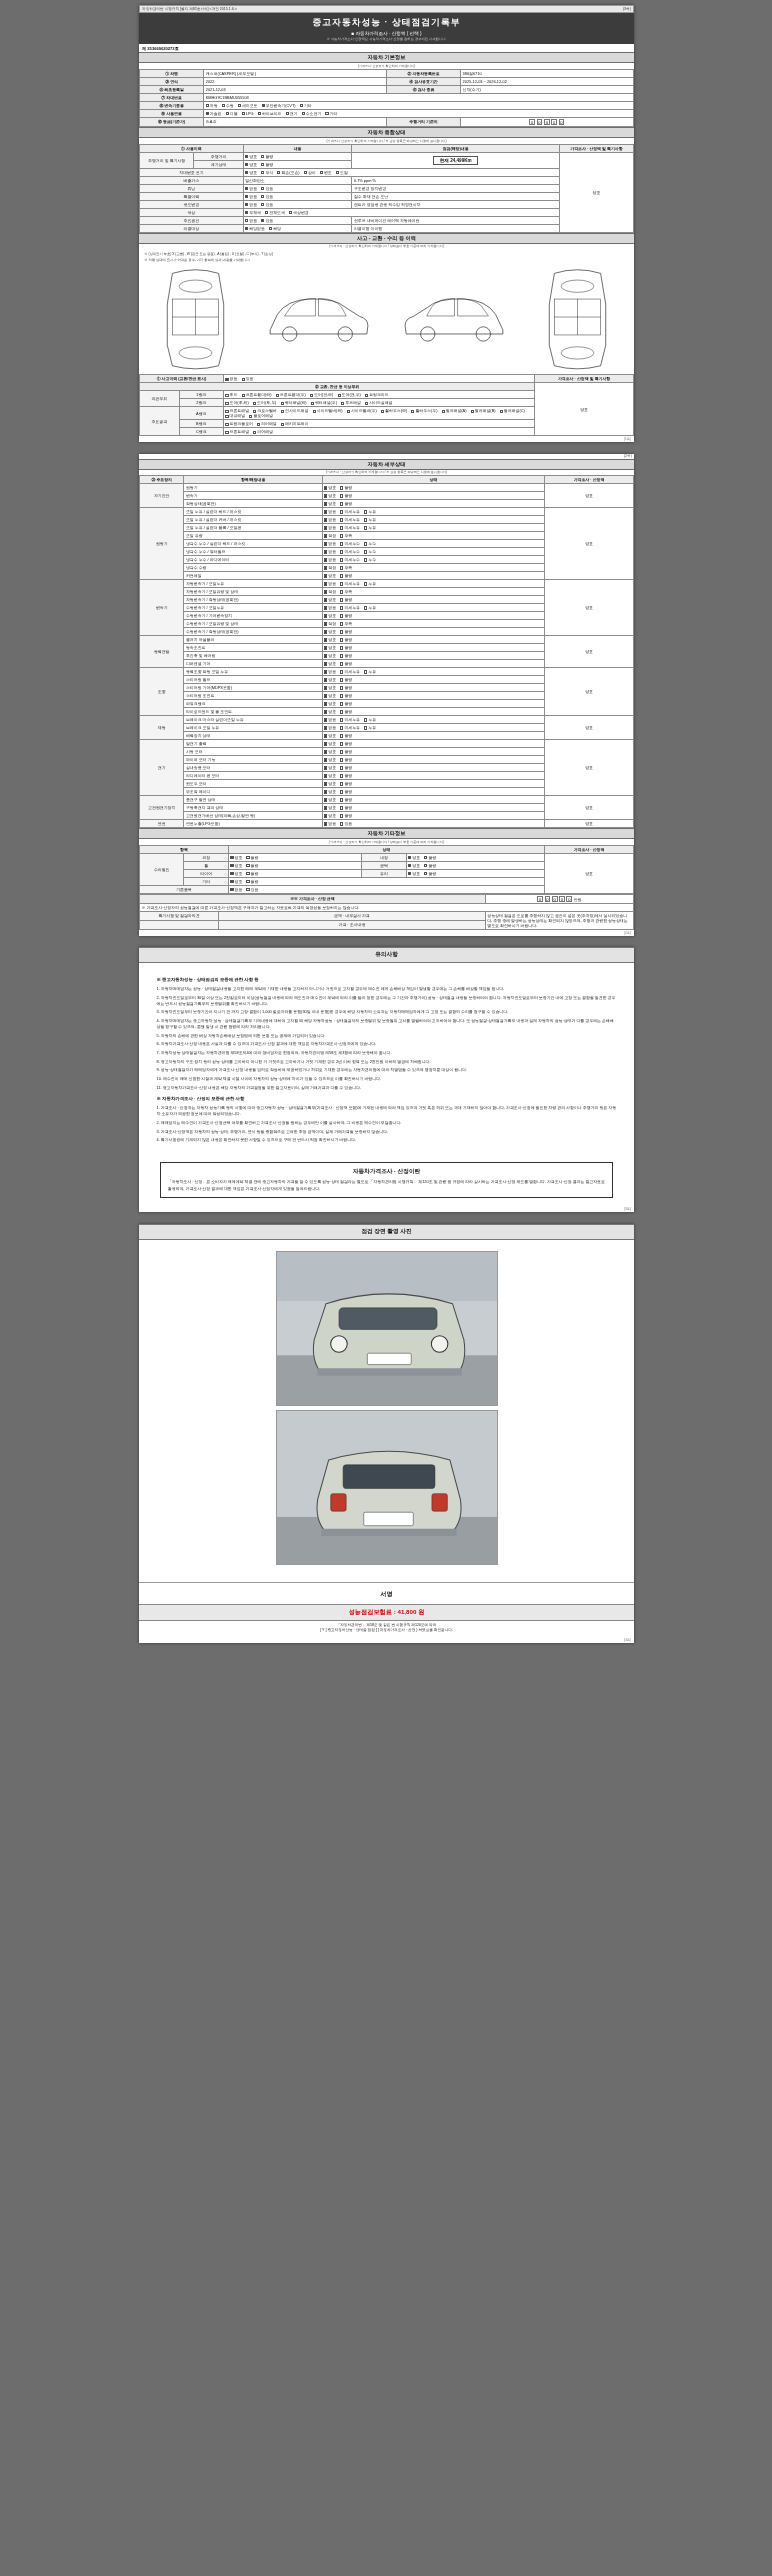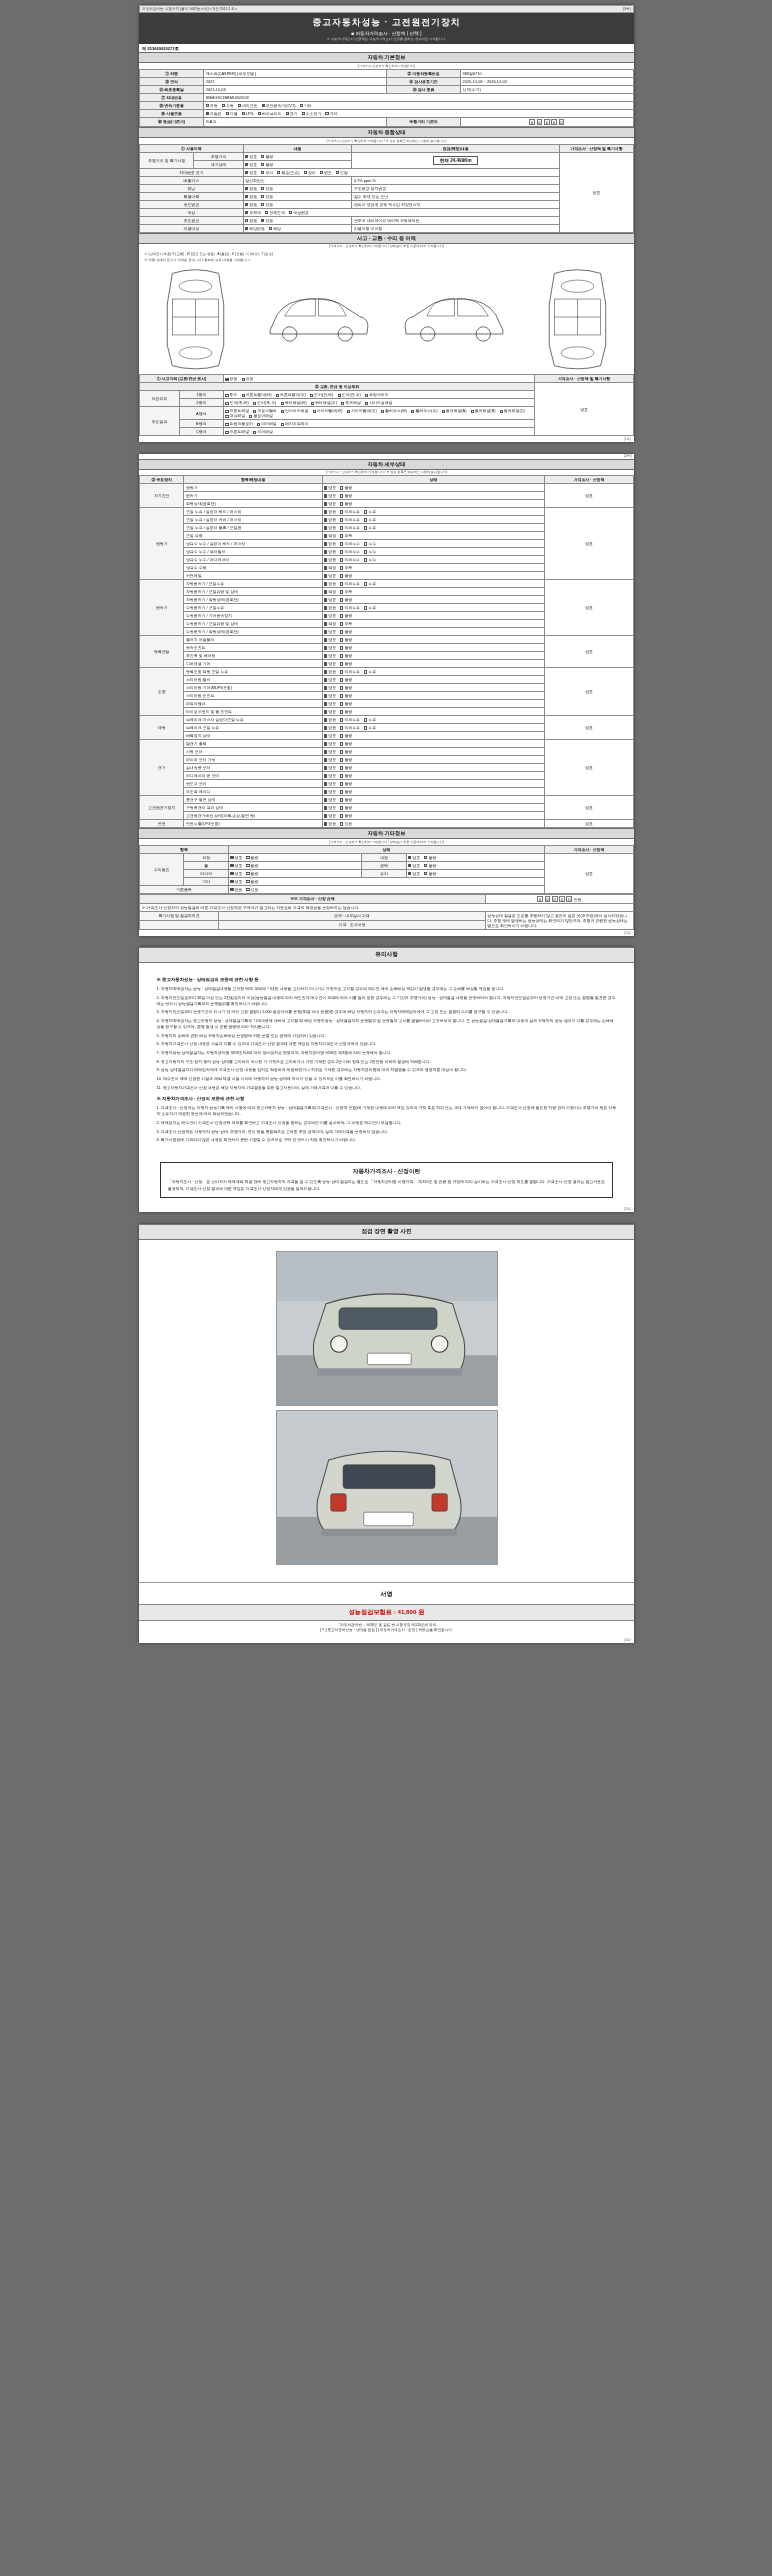--- a/index.html
+++ b/index.html
@@ -84,21 +84,21 @@
 
 <div class="pagewrap">
 
 <div class="sheet">
   <div class="tinybar">
     <span>자동차관리법 시행규칙 [별지 제82호서식] &lt;개정 2015.1.6.&gt;</span>
     <span>(3쪽)</span>
   </div>
 
   <div class="dochead">
-    <div class="t1">중고자동차성능 · 고전원전기장치</div>
+    <div class="t1">중고자동차성능 · 상태점검기록부</div>
     <div class="t2">■ 자동차가격조사 · 산정액 ( 선택 )</div>
     <div class="t3">※ 자동차가격조사·산정액은 자동차가격조사·산정을 원하는 경우에만 기재합니다.</div>
   </div>
   <div class="docnum">제 253669020273호</div>
 
   <div class="secbar">자동차 기본정보</div>
   <div class="secsub">(가격조사·산정자가 확인하여 기재합니다)</div>
 
   <table class="grid">
     <colgroup>

